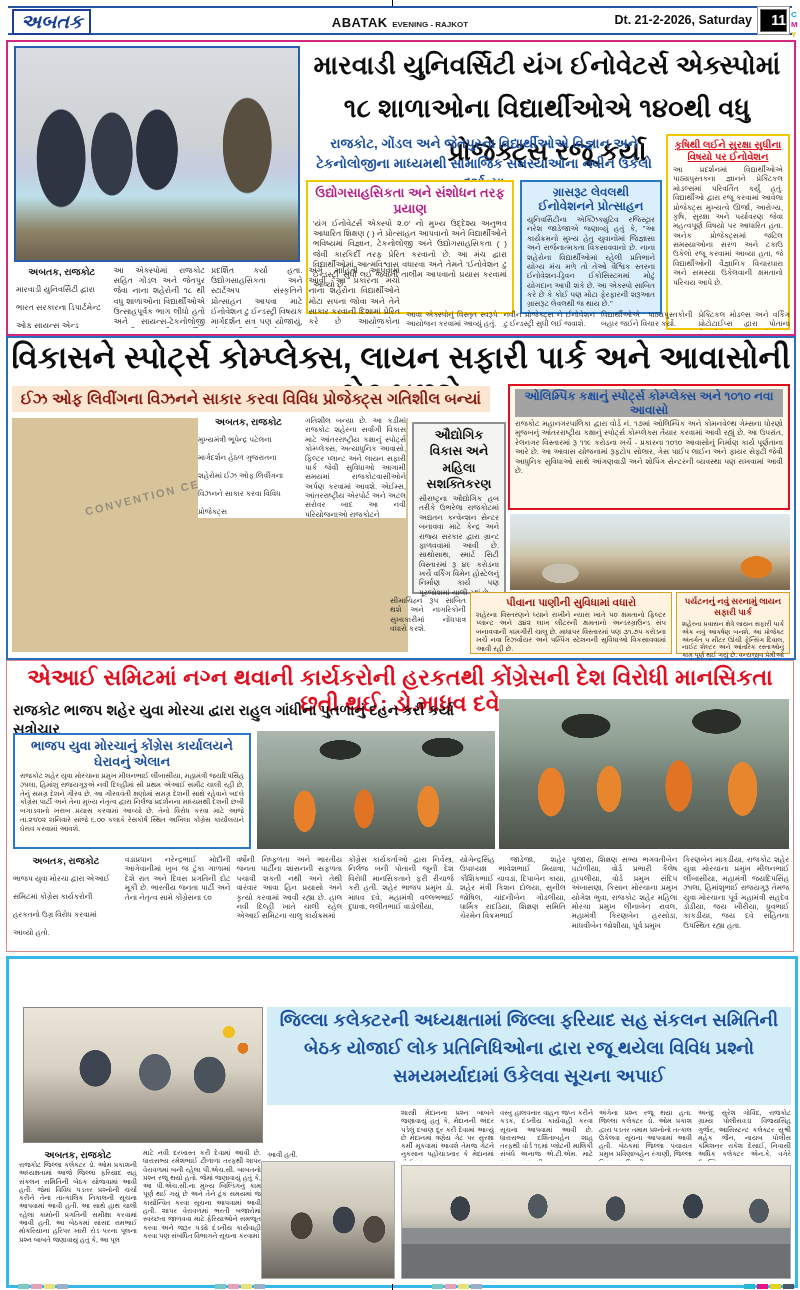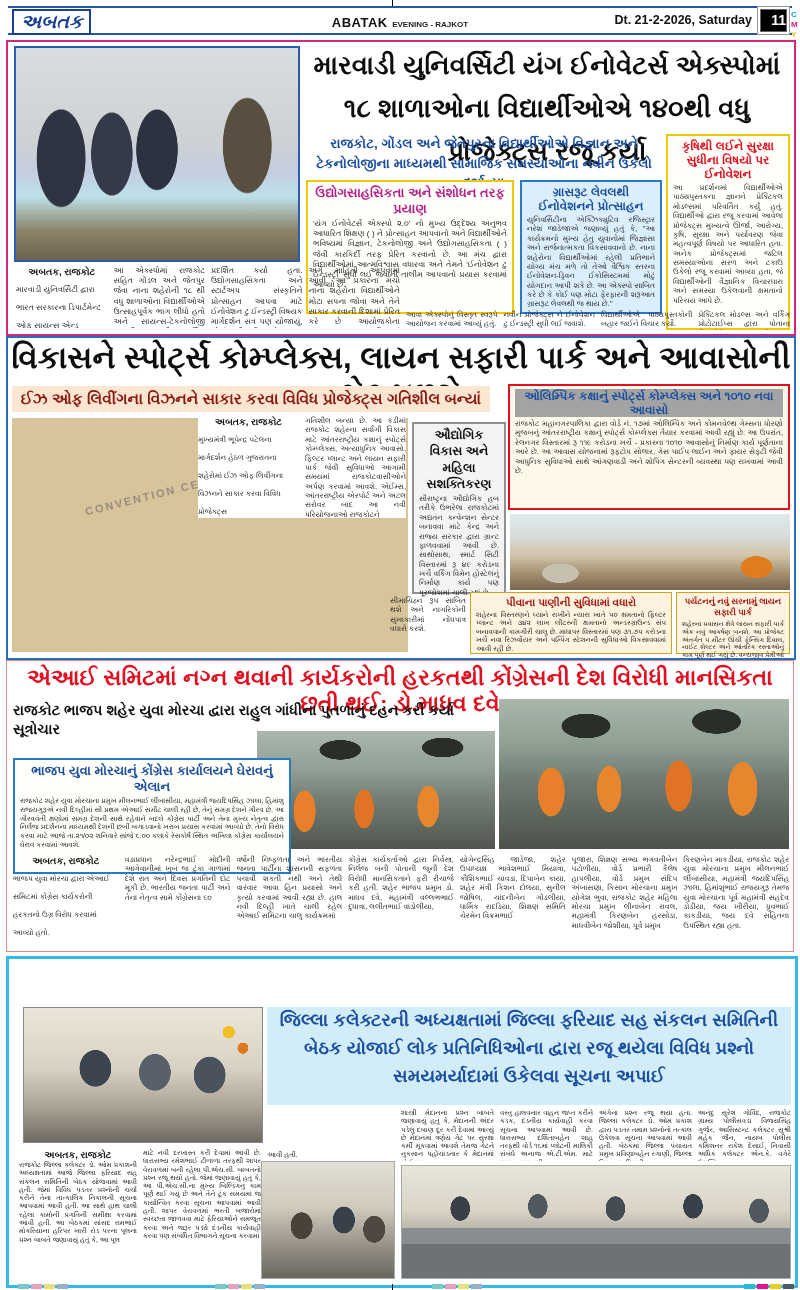--- a/index.html
+++ b/index.html
@@ -63,21 +63,21 @@
            radial-gradient(34px 68px at 34% 50%, #343a48 0 60%, transparent 62%),
            radial-gradient(34px 66px at 50% 48%, #2c3240 0 60%, transparent 62%),
            radial-gradient(40px 78px at 82% 46%, #584f41 0 60%, transparent 62%),
            linear-gradient(180deg,#d9dde2 0%,#cfd2d3 42%,#c4cde0 58%,#bde0ea 70%,#8c8468 86%,#6e6250 100%);"></div>
 
     <div class="abs hl" style="left:296px;top:2px;width:486px;height:88px;font-size:26px;line-height:43px;">મારવાડી યુનિવર્સિટી યંગ ઈનોવેટર્સ એક્સ્પોમાં ૧૮ શાળાઓના વિદ્યાર્થીઓએ ૧૪૦થી વધુ પ્રોજેક્ટ્સ રજૂ કર્યા</div>
 
     <div class="abs" style="left:296px;top:92px;width:360px;font-size:13.5px;font-weight:bold;color:#1a4fa0;text-align:center;line-height:1.45;">રાજકોટ, ગોંડલ અને જેતપુરના વિદ્યાર્થીઓએ વિજ્ઞાન અને ટેકનોલોજીના માધ્યમથી સામાજિક સમસ્યાઓના નવીન ઉકેલો દર્શાવ્યા</div>
 
     <div class="abs box" style="left:658px;top:92px;width:124px;height:196px;border:2px solid #f0c800;">
-      <span class="boxtitle" style="color:#e01020;font-size:12px;">કૃષિથી લઈને સુરક્ષા સુધીના વિષયો પર ઈનોવેશન</span>
+      <span class="boxtitle" style="color:#e01020;font-size:10px;text-decoration:underline;">કૃષિથી લઈને સુરક્ષા સુધીના વિષયો પર ઈનોવેશન</span>
       <span class="tinier" style="display:block;">આ પ્રદર્શનમાં વિદ્યાર્થીઓએ પાઠ્યપુસ્તકના જ્ઞાનને પ્રેક્ટિકલ મોડલ્સમાં પરિવર્તિત કર્યું હતું. વિદ્યાર્થીઓ દ્વારા રજૂ કરવામાં આવેલા પ્રોજેક્ટ્સ મુખ્યત્વે ઊર્જા, આરોગ્ય, કૃષિ, સુરક્ષા અને પર્યાવરણ જેવા મહત્વપૂર્ણ વિષયો પર આધારિત હતા. અનેક પ્રોજેક્ટ્સમાં જટિલ સમસ્યાઓના સરળ અને ટકાઉ ઉકેલો રજૂ કરવામાં આવ્યા હતા, જે વિદ્યાર્થીઓની વૈજ્ઞાનિક વિચારધારા અને સમસ્યા ઉકેલવાની ક્ષમતાનો પરિચય આપે છે.</span>
     </div>
 
     <div class="abs box" style="left:298px;top:138px;width:208px;height:134px;border:2px solid #f0c800;">
       <span class="boxtitle" style="color:#b5208a;font-size:13px;">ઉદ્યોગસાહસિકતા અને સંશોધન તરફ પ્રયાણ</span>
       <span class="tiny" style="display:block;">'યંગ ઈનોવેટર્સ એક્સ્પો ૨.૦' નો મુખ્ય ઉદ્દેશ્ય અનુભવ આધારિત શિક્ષણ ( ) ને પ્રોત્સાહન આપવાનો અને વિદ્યાર્થીઓને ભવિષ્યમાં વિજ્ઞાન, ટેકનોલોજી અને ઉદ્યોગસાહસિકતા ( ) જેવી કારકિર્દી તરફ પ્રેરિત કરવાનો છે. આ મંચ દ્વારા વિદ્યાર્થીઓમાં આત્મવિશ્વાસ વધારવા અને તેમને 'ઈનોવેશન ટુ ઈન્ડસ્ટ્રી' સુધી લઈ જવાની તાલીમ આપવાનો પ્રયાસ કરવામાં આવ્યો છે.</span>
     </div>
 
     <div class="abs box" style="left:512px;top:138px;width:142px;height:134px;border:2px solid #2a78c8;background:#daeefb;">
       <span class="boxtitle" style="color:#1a4fa0;font-size:12px;">ગ્રાસરૂટ લેવલથી ઈનોવેશનને પ્રોત્સાહન</span>
@@ -174,21 +174,21 @@
 
     <div class="abs photo" style="left:250px;top:70px;width:238px;height:118px;
          background:
            radial-gradient(18px 34px at 20% 68%, #e87f2a 0 60%, transparent 62%),
            radial-gradient(16px 32px at 45% 66%, #e07424 0 60%, transparent 62%),
            radial-gradient(18px 34px at 72% 64%, #e8862e 0 60%, transparent 62%),
            radial-gradient(34px 16px at 35% 16%, #2a2e28 0 60%, transparent 62%),
            radial-gradient(34px 16px at 78% 14%, #2a2e28 0 60%, transparent 62%),
            linear-gradient(180deg,#aab6ae 0%,#92a096 32%,#727e74 58%,#50564e 100%);"></div>
 
-    <div class="abs box" style="left:6px;top:72px;width:278px;height:116px;border:2px solid #2a78c8;margin-top:25px;">
+    <div class="abs box" style="left:6px;top:72px;width:238px;height:116px;border:2px solid #2a78c8;">
       <span class="boxtitle" style="color:#1a4fa0;font-size:13px;">ભાજપ યુવા મોરચાનું કોંગ્રેસ કાર્યાલયને ઘેરાવનું એલાન</span>
       <span style="display:block;font-size:7px;line-height:1.25;text-align:justify;">રાજકોટ શહેર યુવા મોરચાના પ્રમુખ મીલનભાઈ લીંબાસીયા, મહામંત્રી જયદિપસિંહ ઝાલા, હિમાંશુ રાજયગુરૂએ નવી દિલ્હીમાં સૌ પ્રથમ એઆઈ સમીટ ચાલી રહી છે, તેનું સમગ્ર દેશને ગૌરવ છે. આ ગૌરવવંતી ક્ષણોમાં સમગ્ર દેશની સાથે રહેવાને બદલે કોંગ્રેસ પાર્ટી અને તેના મુખ્ય નેતૃત્વ દ્વારા નિર્લજ પ્રદર્શનના માધ્યમથી દેશની છબી બગાડવાનો ખરાબ પ્રયાસ કરવામાં આવ્યો છે. તેનો વિરોધ કરવા માટે આજે તા.૨૧/૦૨ શનિવારે સાંજે ૬.૦૦ કલાકે રેસકોર્ષ સ્થિત અખિલા કોંગ્રેસ કાર્યાલયને ઘેરાવ કરવામાં આવશે.</span>
     </div>
 
     <div class="abs cols" style="left:6px;top:194px;width:776px;height:92px;overflow:hidden;">
       <div class="col">
         <span class="dateline">અબતક, રાજકોટ</span>
         <span class="tinier">ભાજપ યુવા મોરચા દ્વારા એઆઈ સમિટમાં કોંગ્રેસ કાર્યકરોની હરકતનો ઉગ્ર વિરોધ કરવામાં આવ્યો હતો.</span>
       </div>
       <div class="col tinier">વડાપ્રધાન નરેન્દ્રભાઈ મોદીની આગેવાનીમાં ખુબ જ ટુંકા ગાળામાં દેશે રાત અને દિવસ પ્રગતિની દોટ મૂકી છે. ભારતીય જનતા પાર્ટી અને તેના નેતૃત્વ સામે કોંગ્રેસના ૬૦</div>

